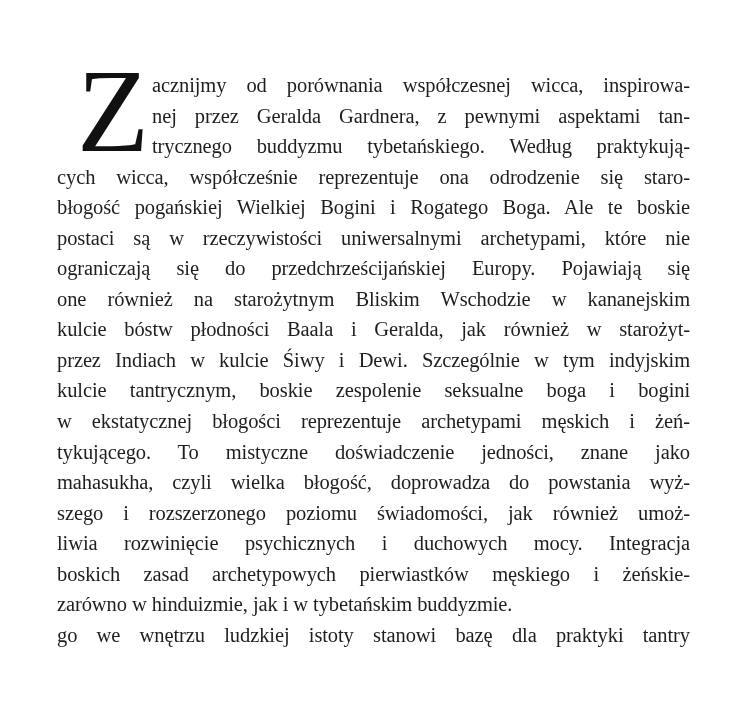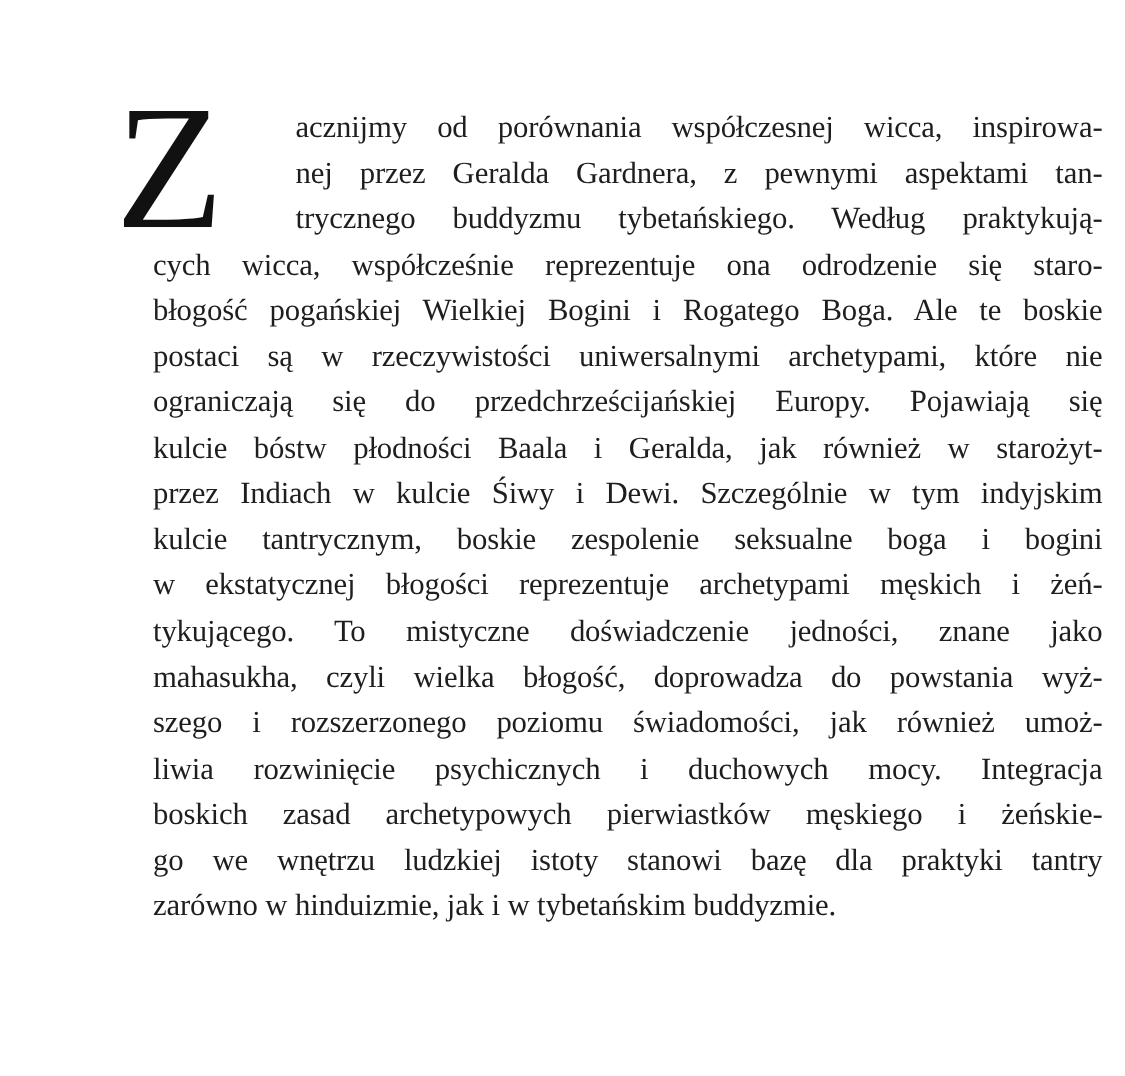--- a/index.html
+++ b/index.html
@@ -17,21 +17,20 @@
     color: #1e1e1e;
   }
   .textblock {
     position: absolute;
     left: 57px;
     top: 70px;
     width: 633px;
     font-size: 20.5px;
     line-height: 30.55px;
     letter-spacing: -0.1px;
-    margin-left: 45px;
   }
   .line {
     height: 30.55px;
     text-align: justify;
     text-align-last: justify;
     -moz-text-align-last: justify;
   }
   
   .line::after {
     content: "";
@@ -68,25 +67,26 @@
 <div class="page">
   <span class="dropcap">Z</span>
   <div class="textblock">
     <div class="line dc">acznijmy od porównania współczesnej wicca, inspirowa-</div>
     <div class="line dc">nej przez Geralda Gardnera, z pewnymi aspektami tan-</div>
     <div class="line dc">trycznego buddyzmu tybetańskiego. Według praktykują-</div>
     <div class="line">cych wicca, współcześnie reprezentuje ona odrodzenie się staro-</div>
     <div class="line">błogość pogańskiej Wielkiej Bogini i Rogatego Boga. Ale te boskie</div>
     <div class="line">postaci są w rzeczywistości uniwersalnymi archetypami, które nie</div>
     <div class="line">ograniczają się do przedchrześcijańskiej Europy. Pojawiają się</div>
+    <div class="line">one również na starożytnym Bliskim Wschodzie w kananejskim</div>
     <div class="line">kulcie bóstw płodności Baala i Geralda, jak również w starożyt-</div>
     <div class="line">przez Indiach w kulcie Śiwy i Dewi. Szczególnie w tym indyjskim</div>
     <div class="line">kulcie tantrycznym, boskie zespolenie seksualne boga i bogini</div>
     <div class="line">w ekstatycznej błogości reprezentuje archetypami męskich i żeń-</div>
     <div class="line">tykującego. To mistyczne doświadczenie jedności, znane jako</div>
     <div class="line">mahasukha, czyli wielka błogość, doprowadza do powstania wyż-</div>
     <div class="line">szego i rozszerzonego poziomu świadomości, jak również umoż-</div>
     <div class="line">liwia rozwinięcie psychicznych i duchowych mocy. Integracja</div>
     <div class="line">boskich zasad archetypowych pierwiastków męskiego i żeńskie-</div>
+    <div class="line last">zarówno w hinduizmie, jak i w tybetańskim buddyzmie.</div>
     <div class="line">go we wnętrzu ludzkiej istoty stanowi bazę dla praktyki tantry</div>
-    <div class="line last">zarówno w hinduizmie, jak i w tybetańskim buddyzmie.</div>
   </div>
 </div>
 
 </body></html>

